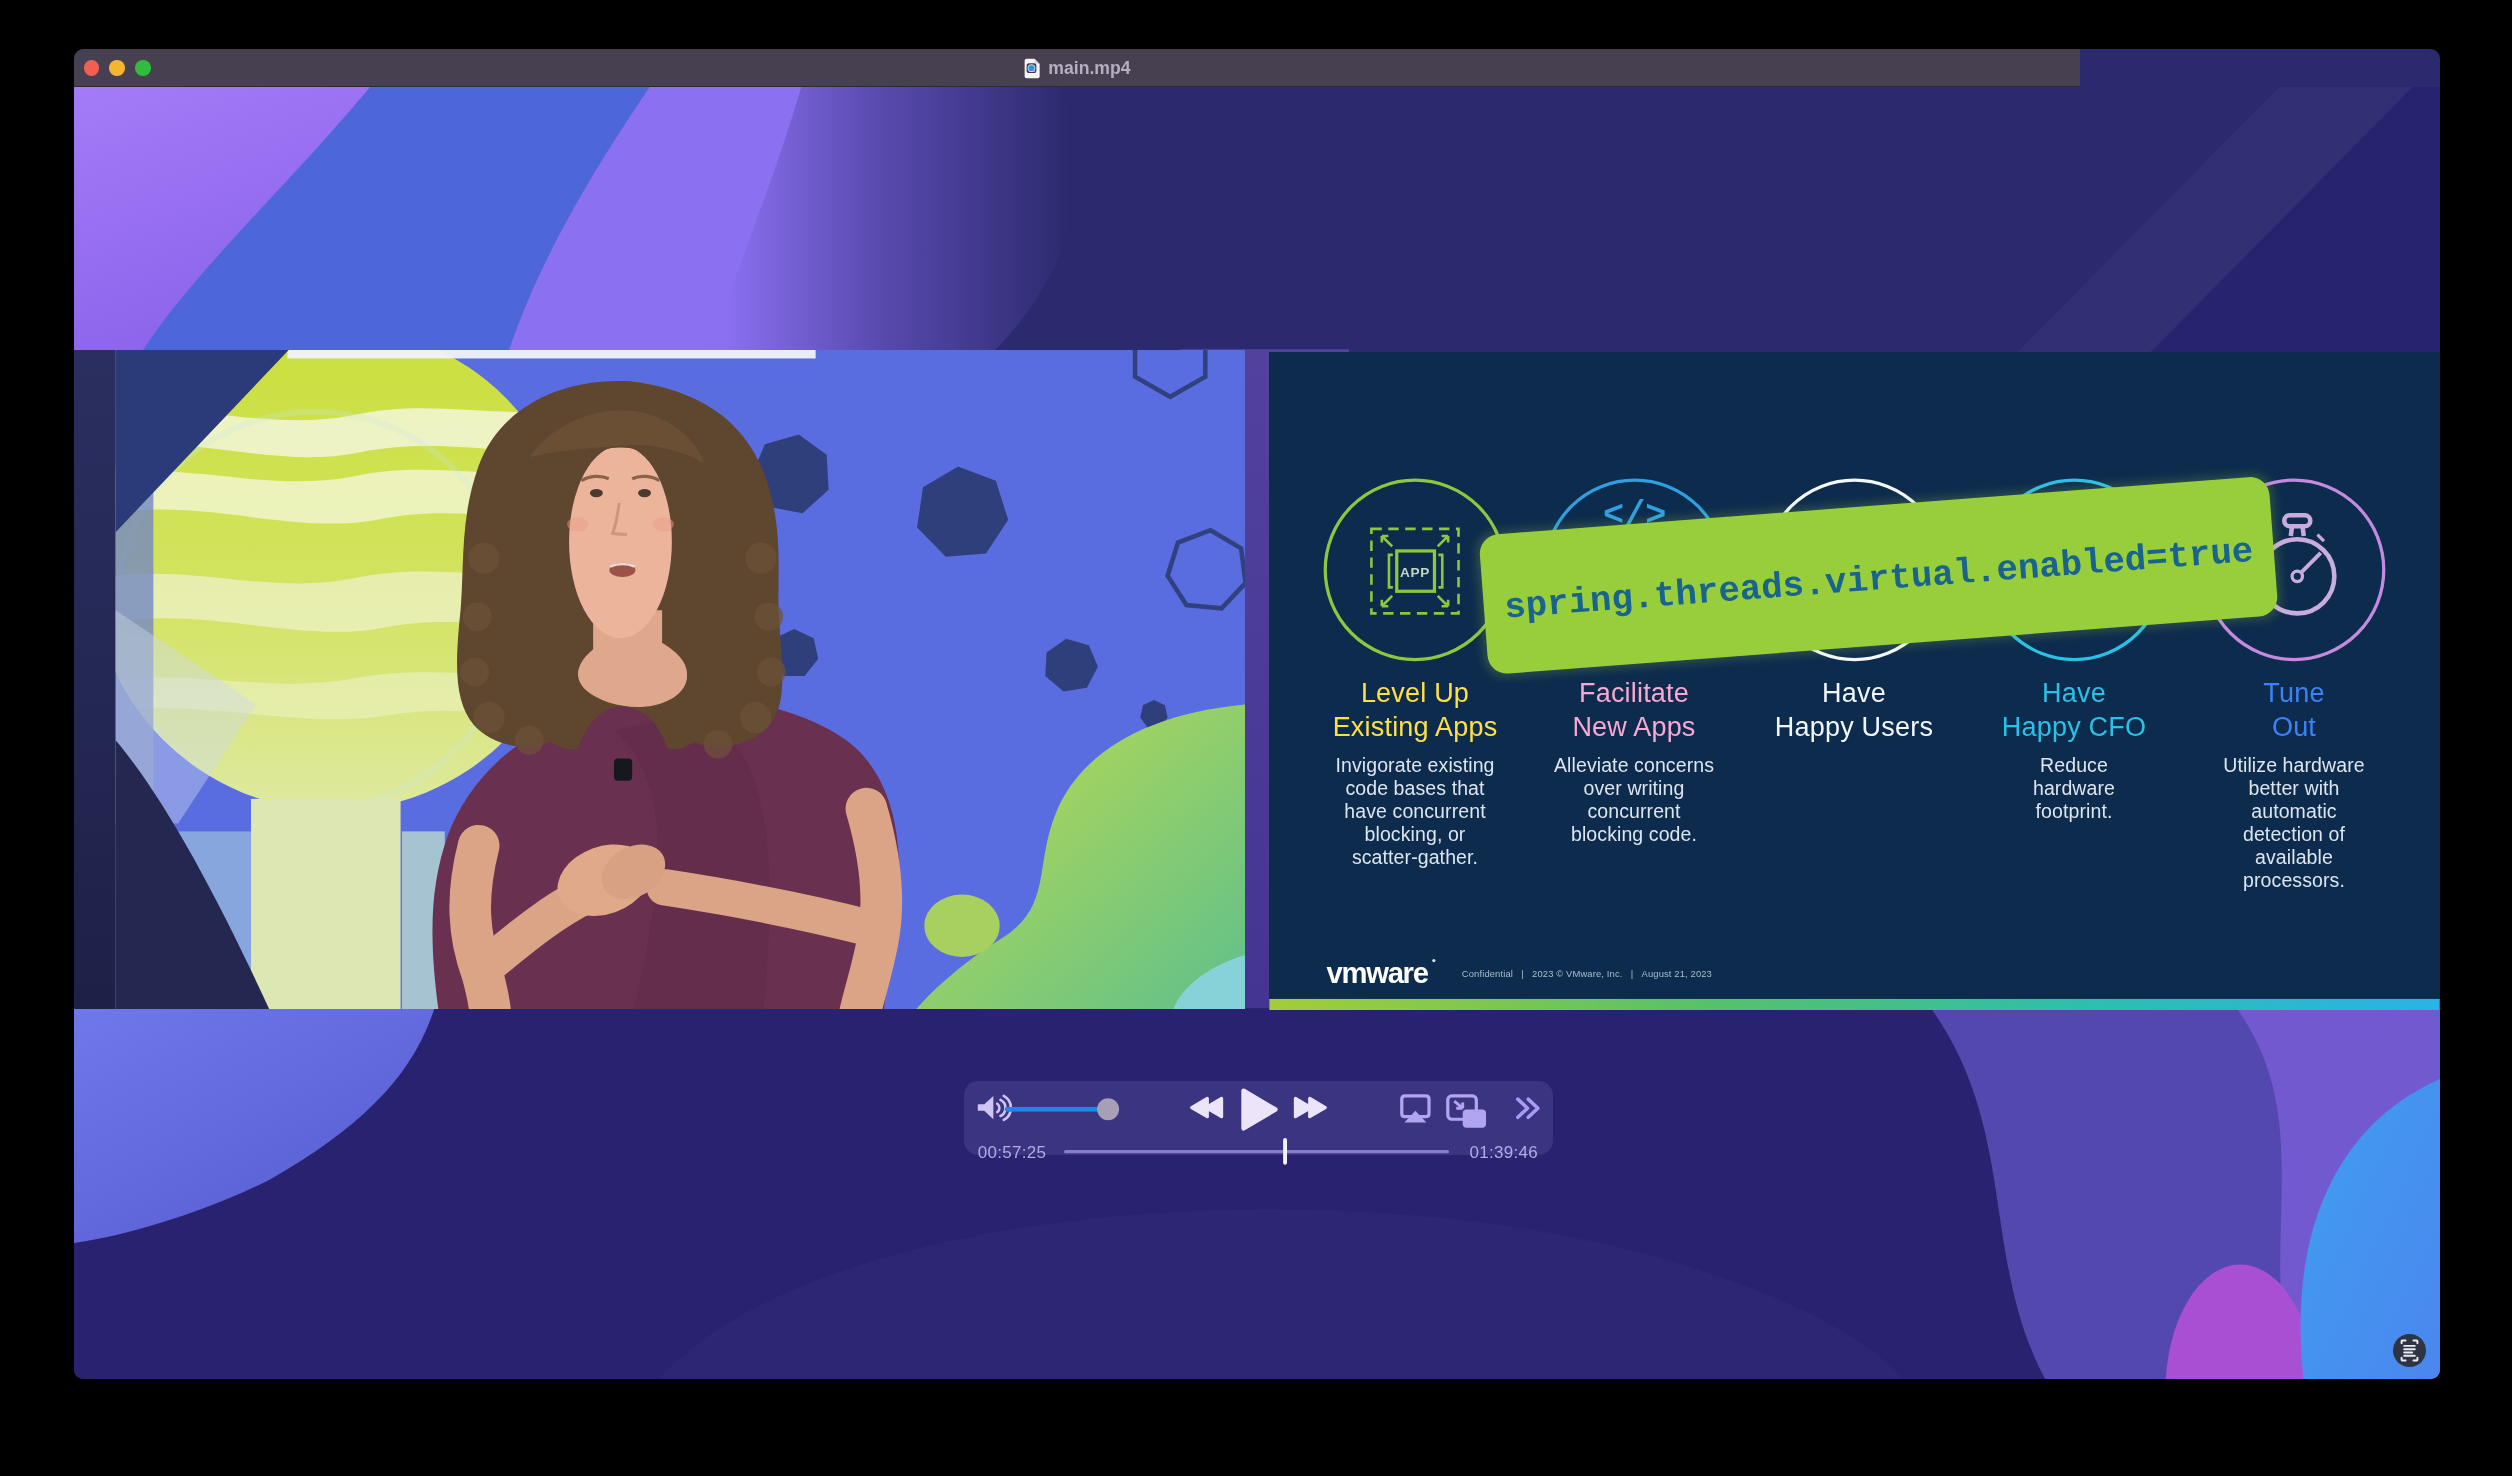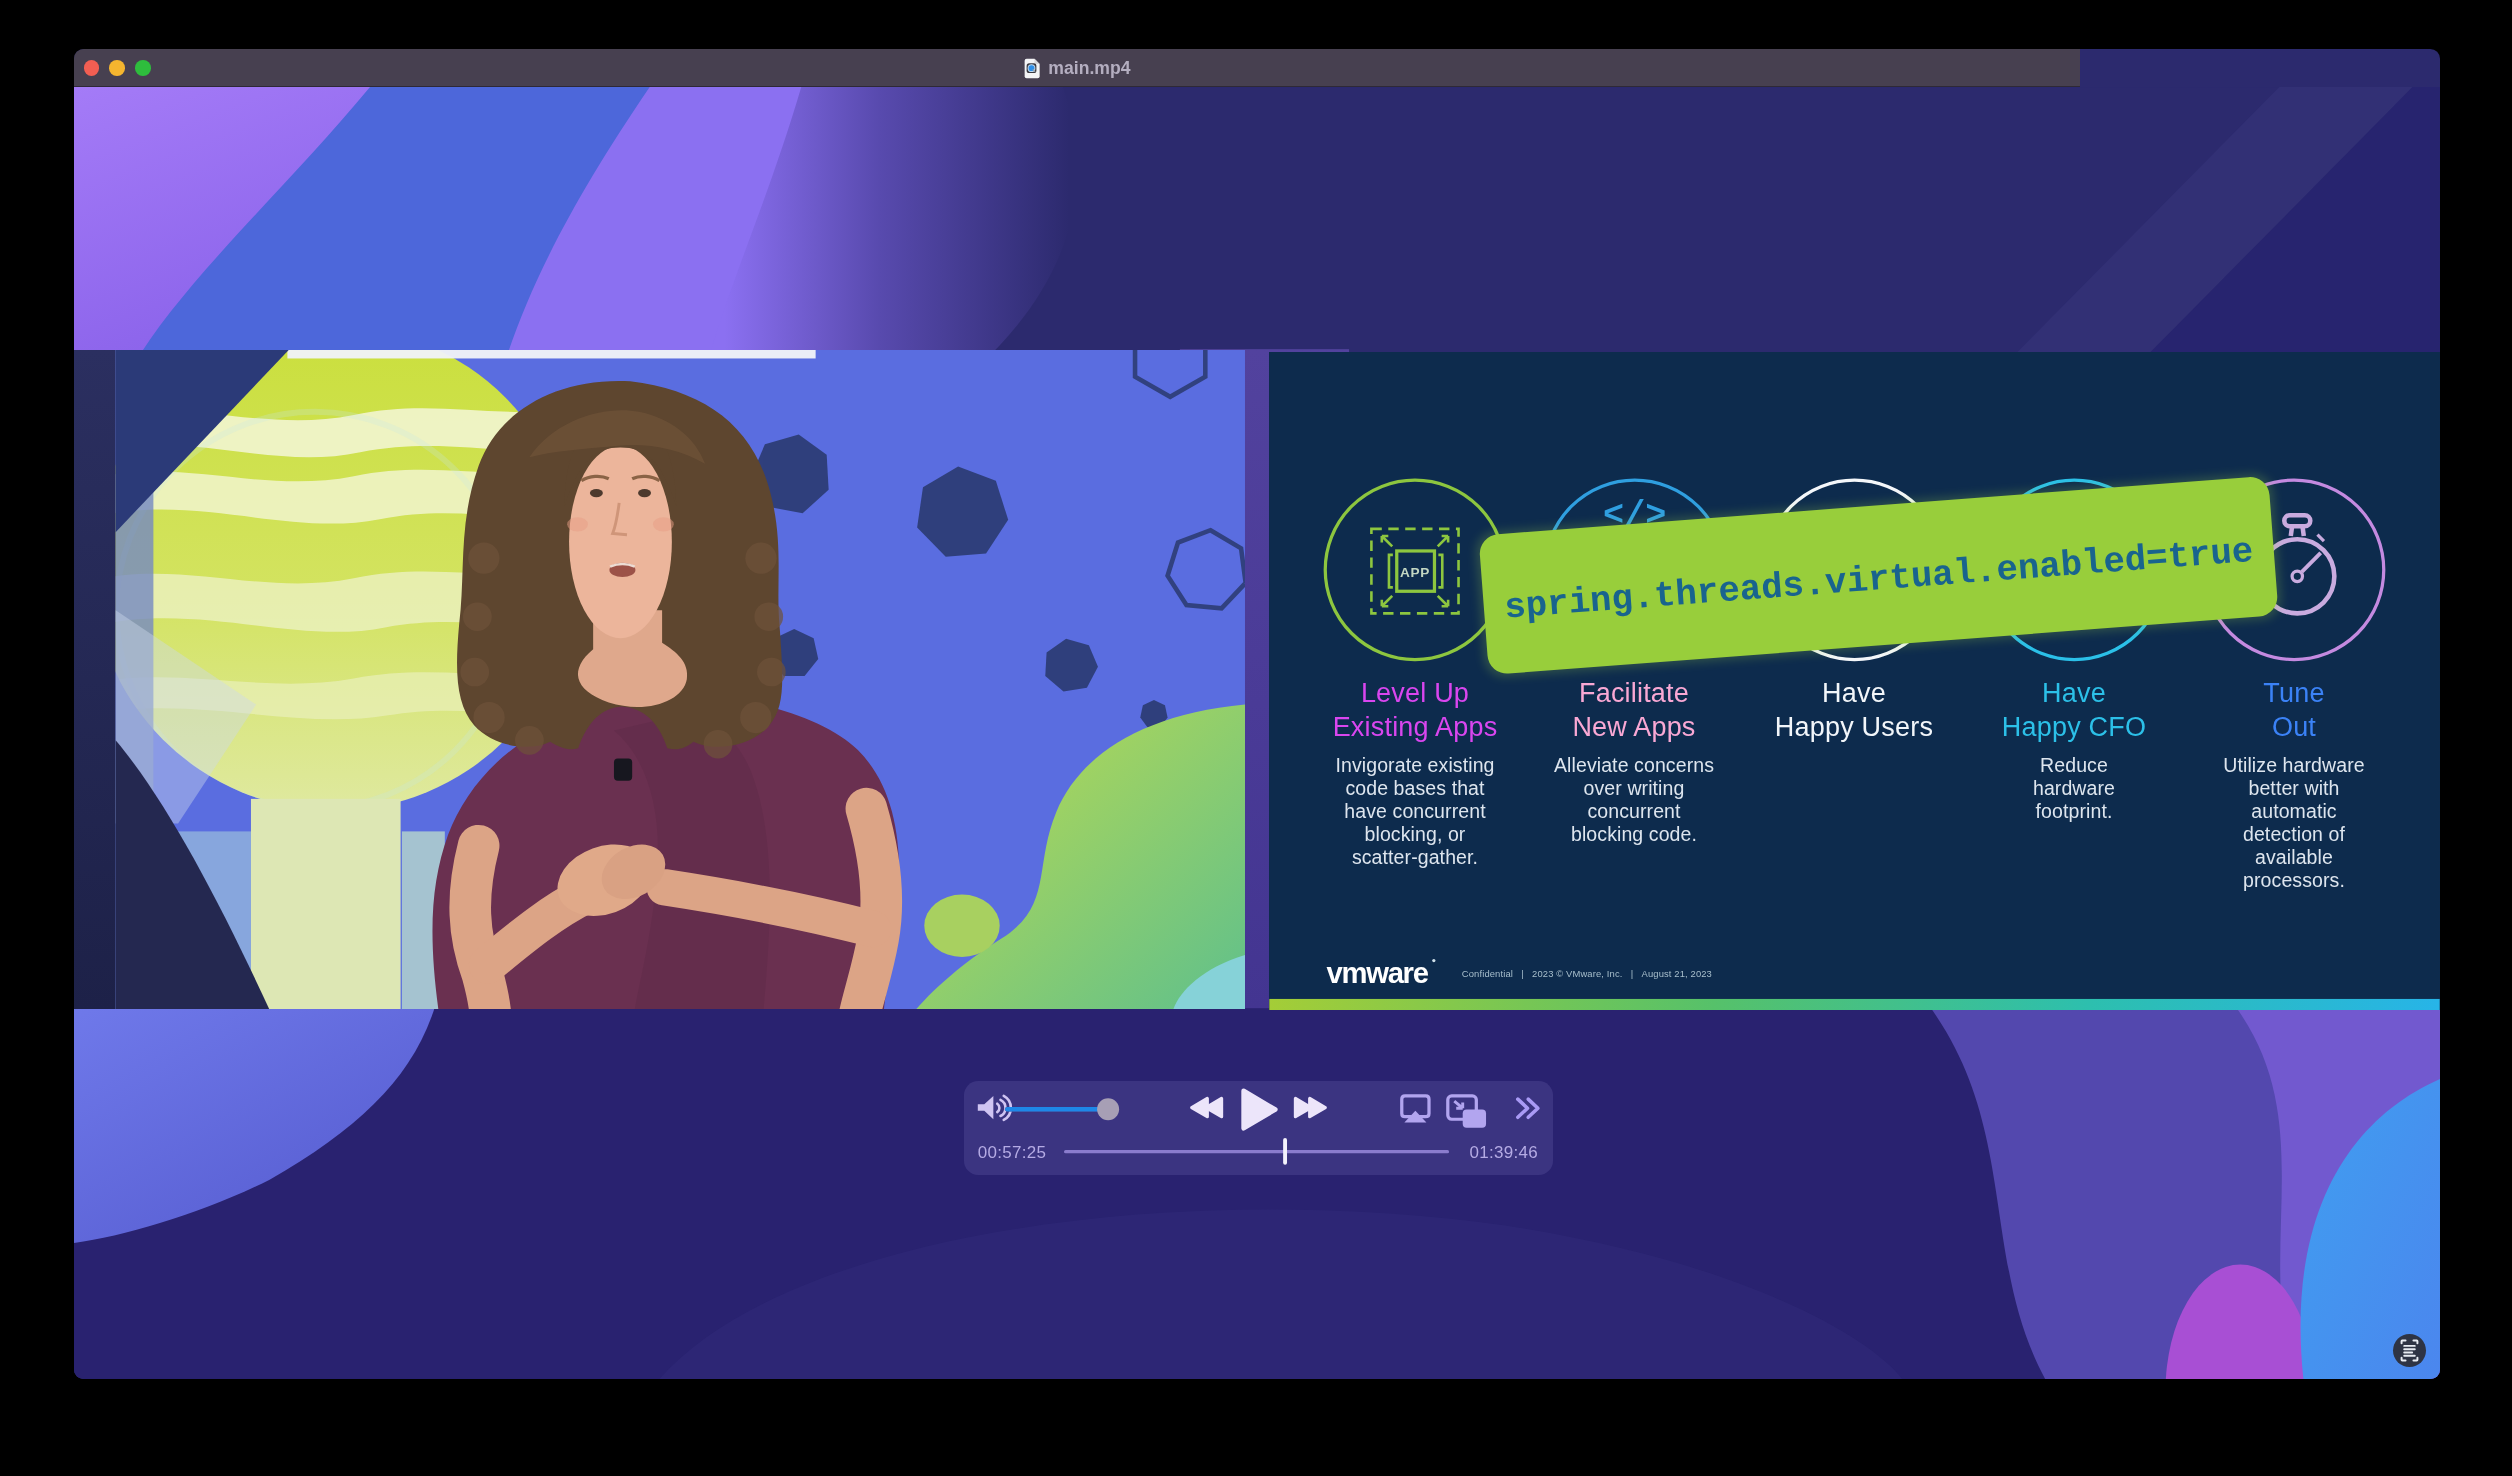--- a/index.html
+++ b/index.html
@@ -7,21 +7,21 @@
   body{font-family:"Liberation Sans",sans-serif;}
   #win{position:absolute;left:74px;top:49px;width:2366px;height:1330px;border-radius:9.8px;overflow:hidden;background:#2c2a6e;}
   #tbar{position:absolute;left:0;top:0;width:2006px;height:38px;background:#474050;border-bottom:0.7px solid #2e2936;}
   .dot{position:absolute;top:11px;width:15.6px;height:15.6px;border-radius:50%;}
   #ttl{position:absolute;left:0;top:0;width:100%;height:38px;display:flex;align-items:center;justify-content:center;gap:8.5px;color:#b4aec0;font-weight:bold;font-size:17.6px;}
   #art{position:absolute;left:0;top:38px;}
   #spk{position:absolute;left:0;top:301px;width:1171px;height:659px;overflow:hidden;}
   #slide{position:absolute;left:1195px;top:303px;width:1171px;height:658px;overflow:hidden;background:#0d2b4d;}
   .hd{position:absolute;width:234px;text-align:center;font-size:27px;line-height:34px;font-weight:500;letter-spacing:0.2px;}
   .bd{position:absolute;width:234px;text-align:center;font-size:19.5px;line-height:23px;font-weight:400;color:#dde5ee;letter-spacing:0.1px;}
-  #ctl{position:absolute;left:890px;top:1032px;width:589px;height:94px;border-radius:14.3px;background:rgba(151,140,213,0.17);}
+  #ctl{position:absolute;left:890px;top:1032px;width:589px;height:74px;border-radius:14.3px;background:rgba(151,140,213,0.17);}
   .tm{position:absolute;font-size:17px;color:#b5abe4;letter-spacing:0.3px;}
 </style>
 </head>
 <body>
 <div id="win">
   <div id="tbar">
     <div class="dot" style="left:9.8px;background:#f25e52;"></div>
     <div class="dot" style="left:35px;background:#f5b52f;"></div>
     <div class="dot" style="left:61px;background:#2ebd3d;"></div>
     <div id="ttl">
@@ -247,21 +247,21 @@
       </g>
 
       <rect x="0" y="995" width="1800" height="17" fill="url(#gbar)"></rect>
 
       <g fill="#ffffff">
         <text x="88" y="970" font-size="45" font-weight="bold" letter-spacing="-2" font-family="Liberation Sans, sans-serif">vmware</text>
         <circle cx="253" cy="936" r="2.5" fill="#cfe0ea"></circle>
       </g>
       <text x="296" y="962" font-size="14.5" fill="#a8bfcc" letter-spacing="0.2">Confidential&nbsp;&nbsp;&nbsp;|&nbsp;&nbsp;&nbsp;2023 © VMware, Inc.&nbsp;&nbsp;&nbsp;|&nbsp;&nbsp;&nbsp;August 21, 2023</text>
     </svg>
-    <div class="hd" style="left:29px;top:324px;color:#d946ef;">Level Up<br>Existing Apps</div>
+    <div class="hd" style="left:29px;top:324px;color:#fde047;">Level Up<br>Existing Apps</div>
     <div class="hd" style="left:248px;top:324px;color:#f9a8d4;">Facilitate<br>New Apps</div>
     <div class="hd" style="left:468px;top:324px;color:#f2f6fa;">Have<br>Happy Users</div>
     <div class="hd" style="left:688px;top:324px;color:#2cc0e8;">Have<br>Happy CFO</div>
     <div class="hd" style="left:908px;top:324px;color:#3b82f6;">Tune<br>Out</div>
     <div class="bd" style="left:248px;top:402px;">Alleviate concerns<br>over writing<br>concurrent<br>blocking code.</div>
     <div class="bd" style="left:29px;top:402px;">Invigorate existing<br>code bases that<br>have concurrent<br>blocking, or<br>scatter-gather.</div>
     <div class="bd" style="left:688px;top:402px;">Reduce<br>hardware<br>footprint.</div>
     <div class="bd" style="left:908px;top:402px;">Utilize hardware<br>better with<br>automatic<br>detection of<br>available<br>processors.</div>
   </div>
   <div id="ctl">

